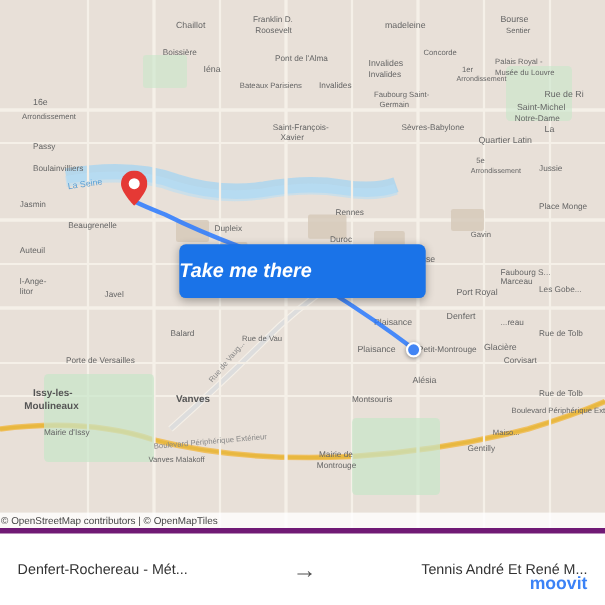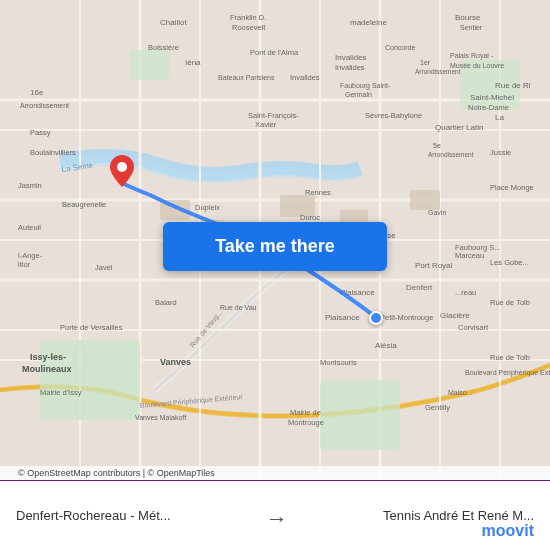--- a/index.html
+++ b/index.html
@@ -33,23 +33,24 @@
       height: 49px;
       background: #1a73e8;
       color: white;
       border: none;
       border-radius: 6px;
       font-size: 18px;
       font-weight: 600;
       cursor: pointer;
       display: flex;
       align-items: center;
-      justify-content: center;
+      justify-content: flex-start;
       box-shadow: 0 2px 8px rgba(0,0,0,0.3);
       z-index: 10;
+      font-style: italic;
     }
 
     
     .location-pin {
       position: absolute;
       z-index: 5;
     }
 
     
     .blue-dot {
@@ -67,21 +68,21 @@
     #bottom-bar {
       position: absolute;
       bottom: 0;
       width: 550px;
       height: 70px;
       background: white;
       display: flex;
       align-items: center;
       justify-content: space-between;
       padding: 0 16px;
-      border-top: 1px solid #701a75;
+      border-top: 5px solid #701a75;
       z-index: 20;
       margin-top: 44px;
     }
 
     #from-location {
       display: flex;
       flex-direction: column;
       max-width: 200px;
     }
 
@@ -133,21 +134,21 @@
     }
 
     #copyright-bar {
       position: absolute;
       bottom: 480px;
       left: 0;
       width: 100%;
       background: rgba(255,255,255,0.8);
       font-size: 9px;
       color: #444;
-      padding: 2px 18px;
+      padding: 2px 1px;
       z-index: 15;
       display: flex;
       align-items: center;
     }
 
     
   </style>
 </head>
 <body>
 

